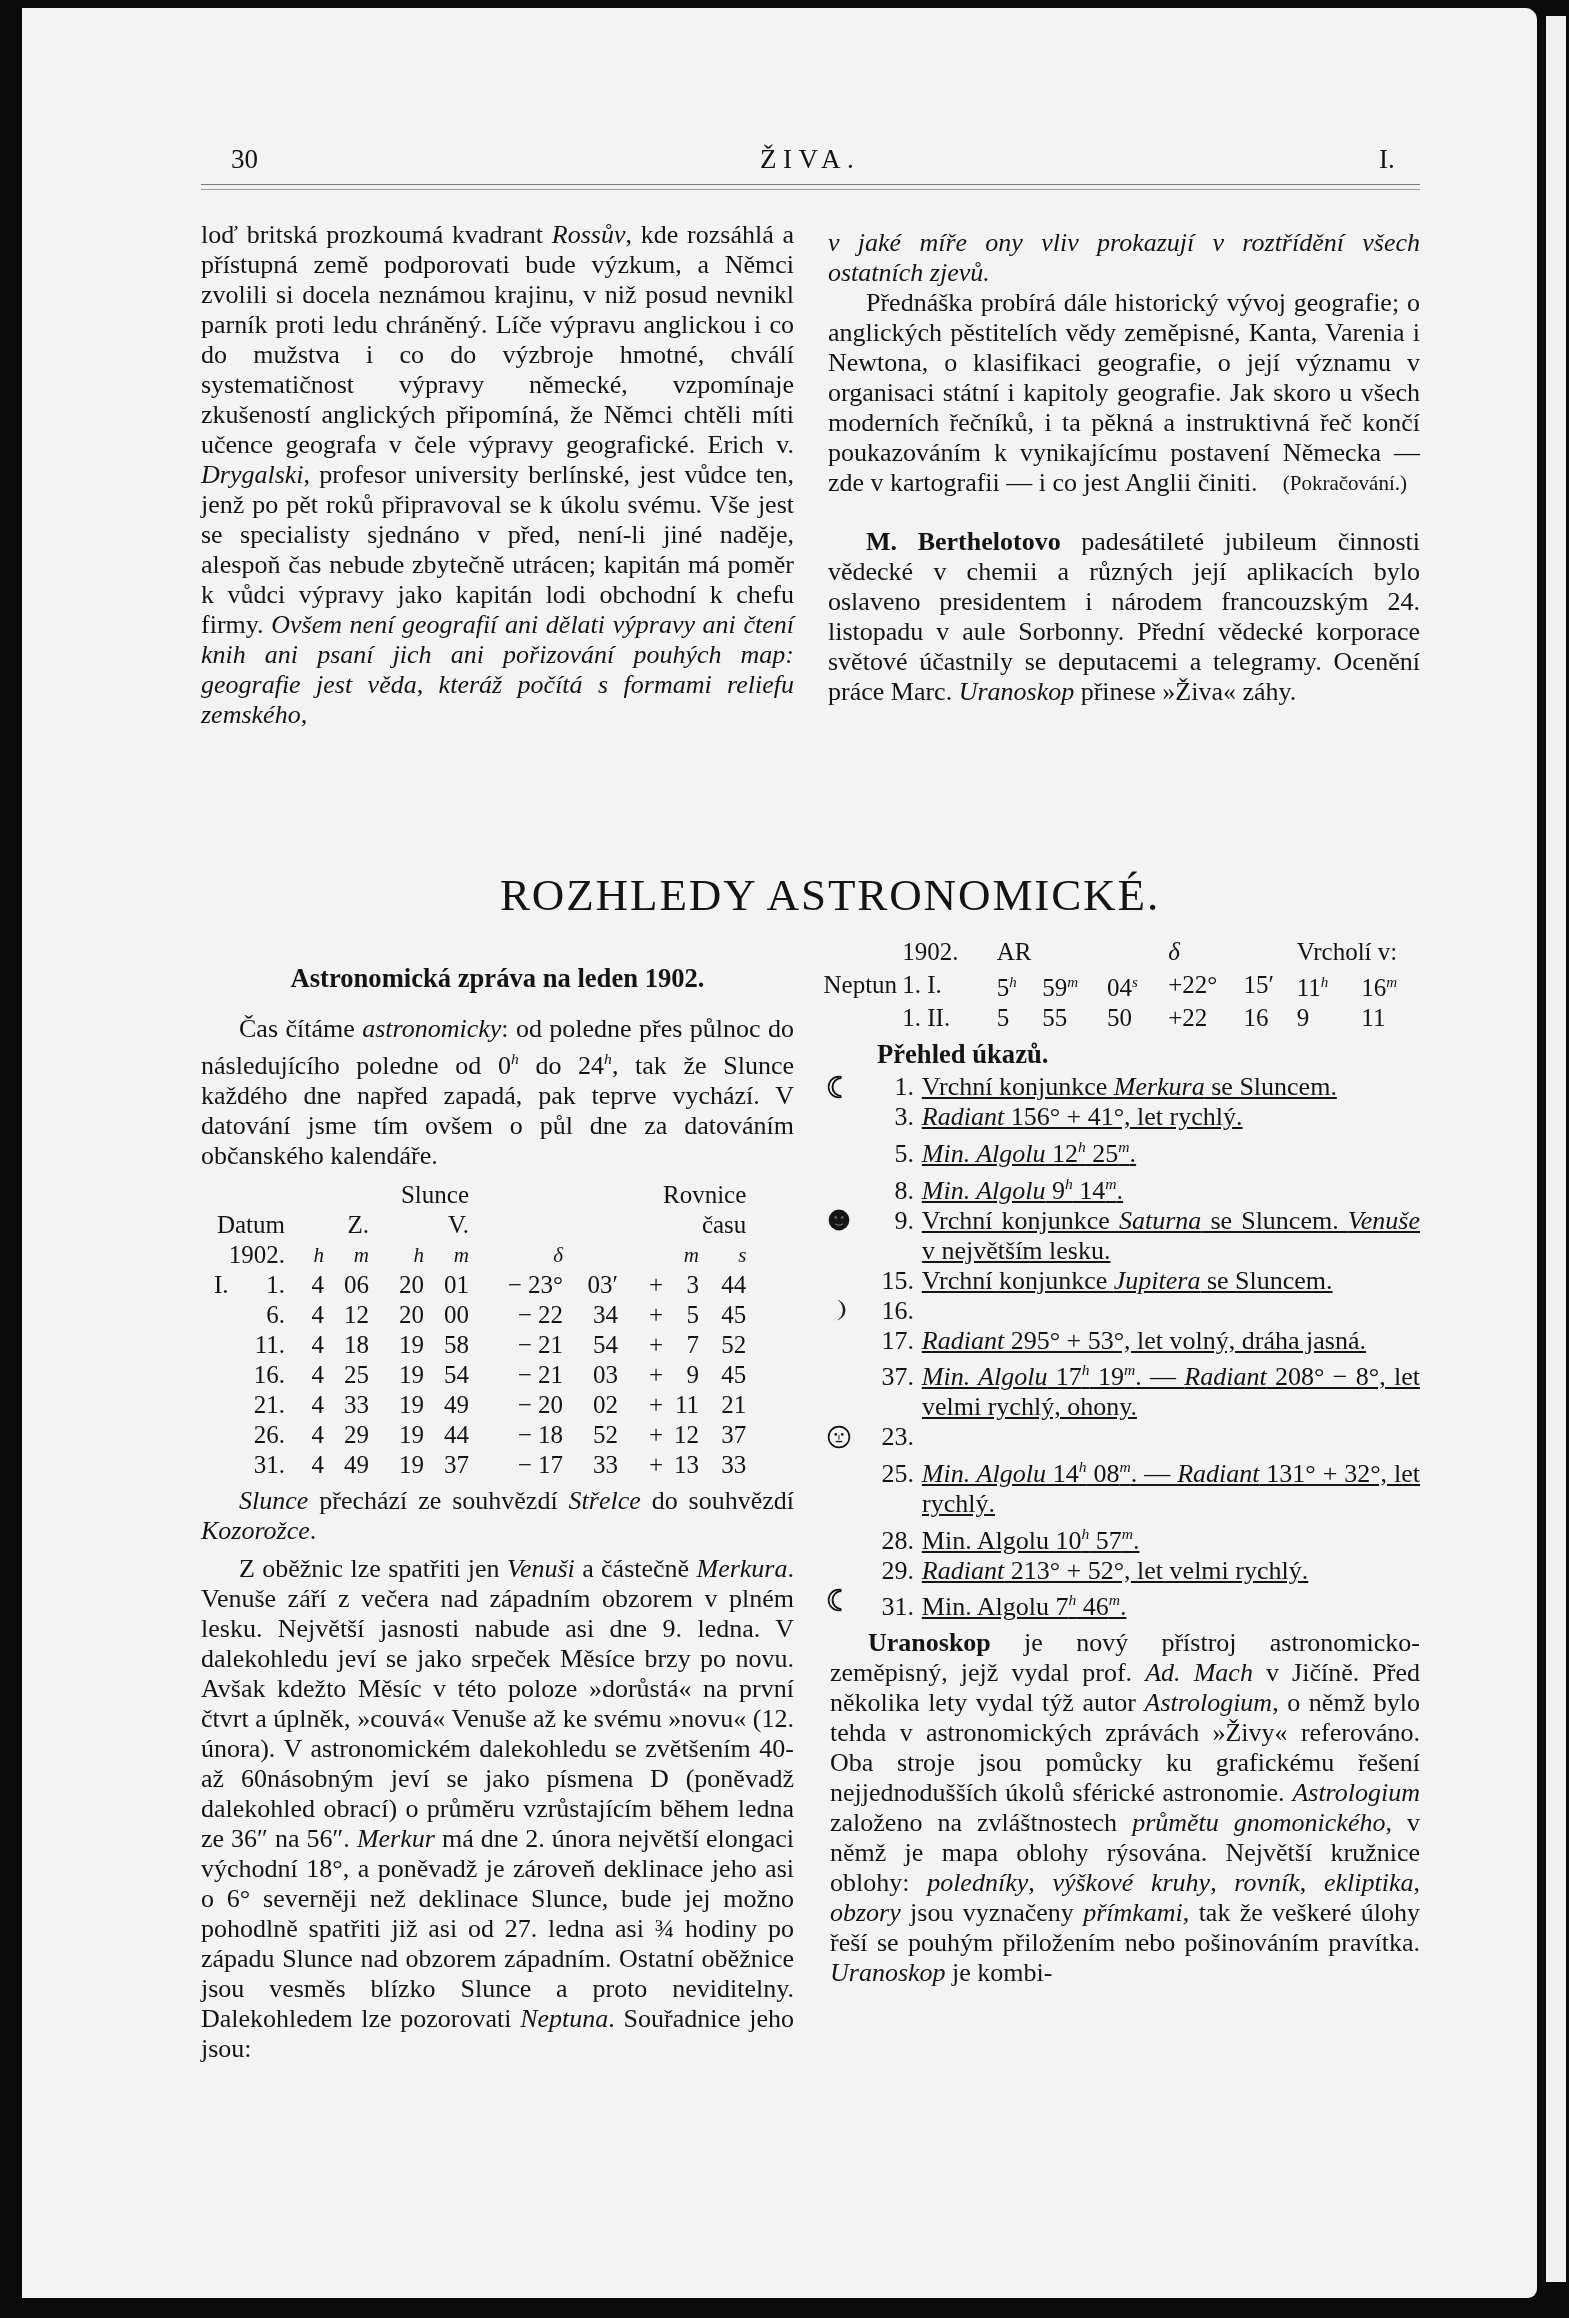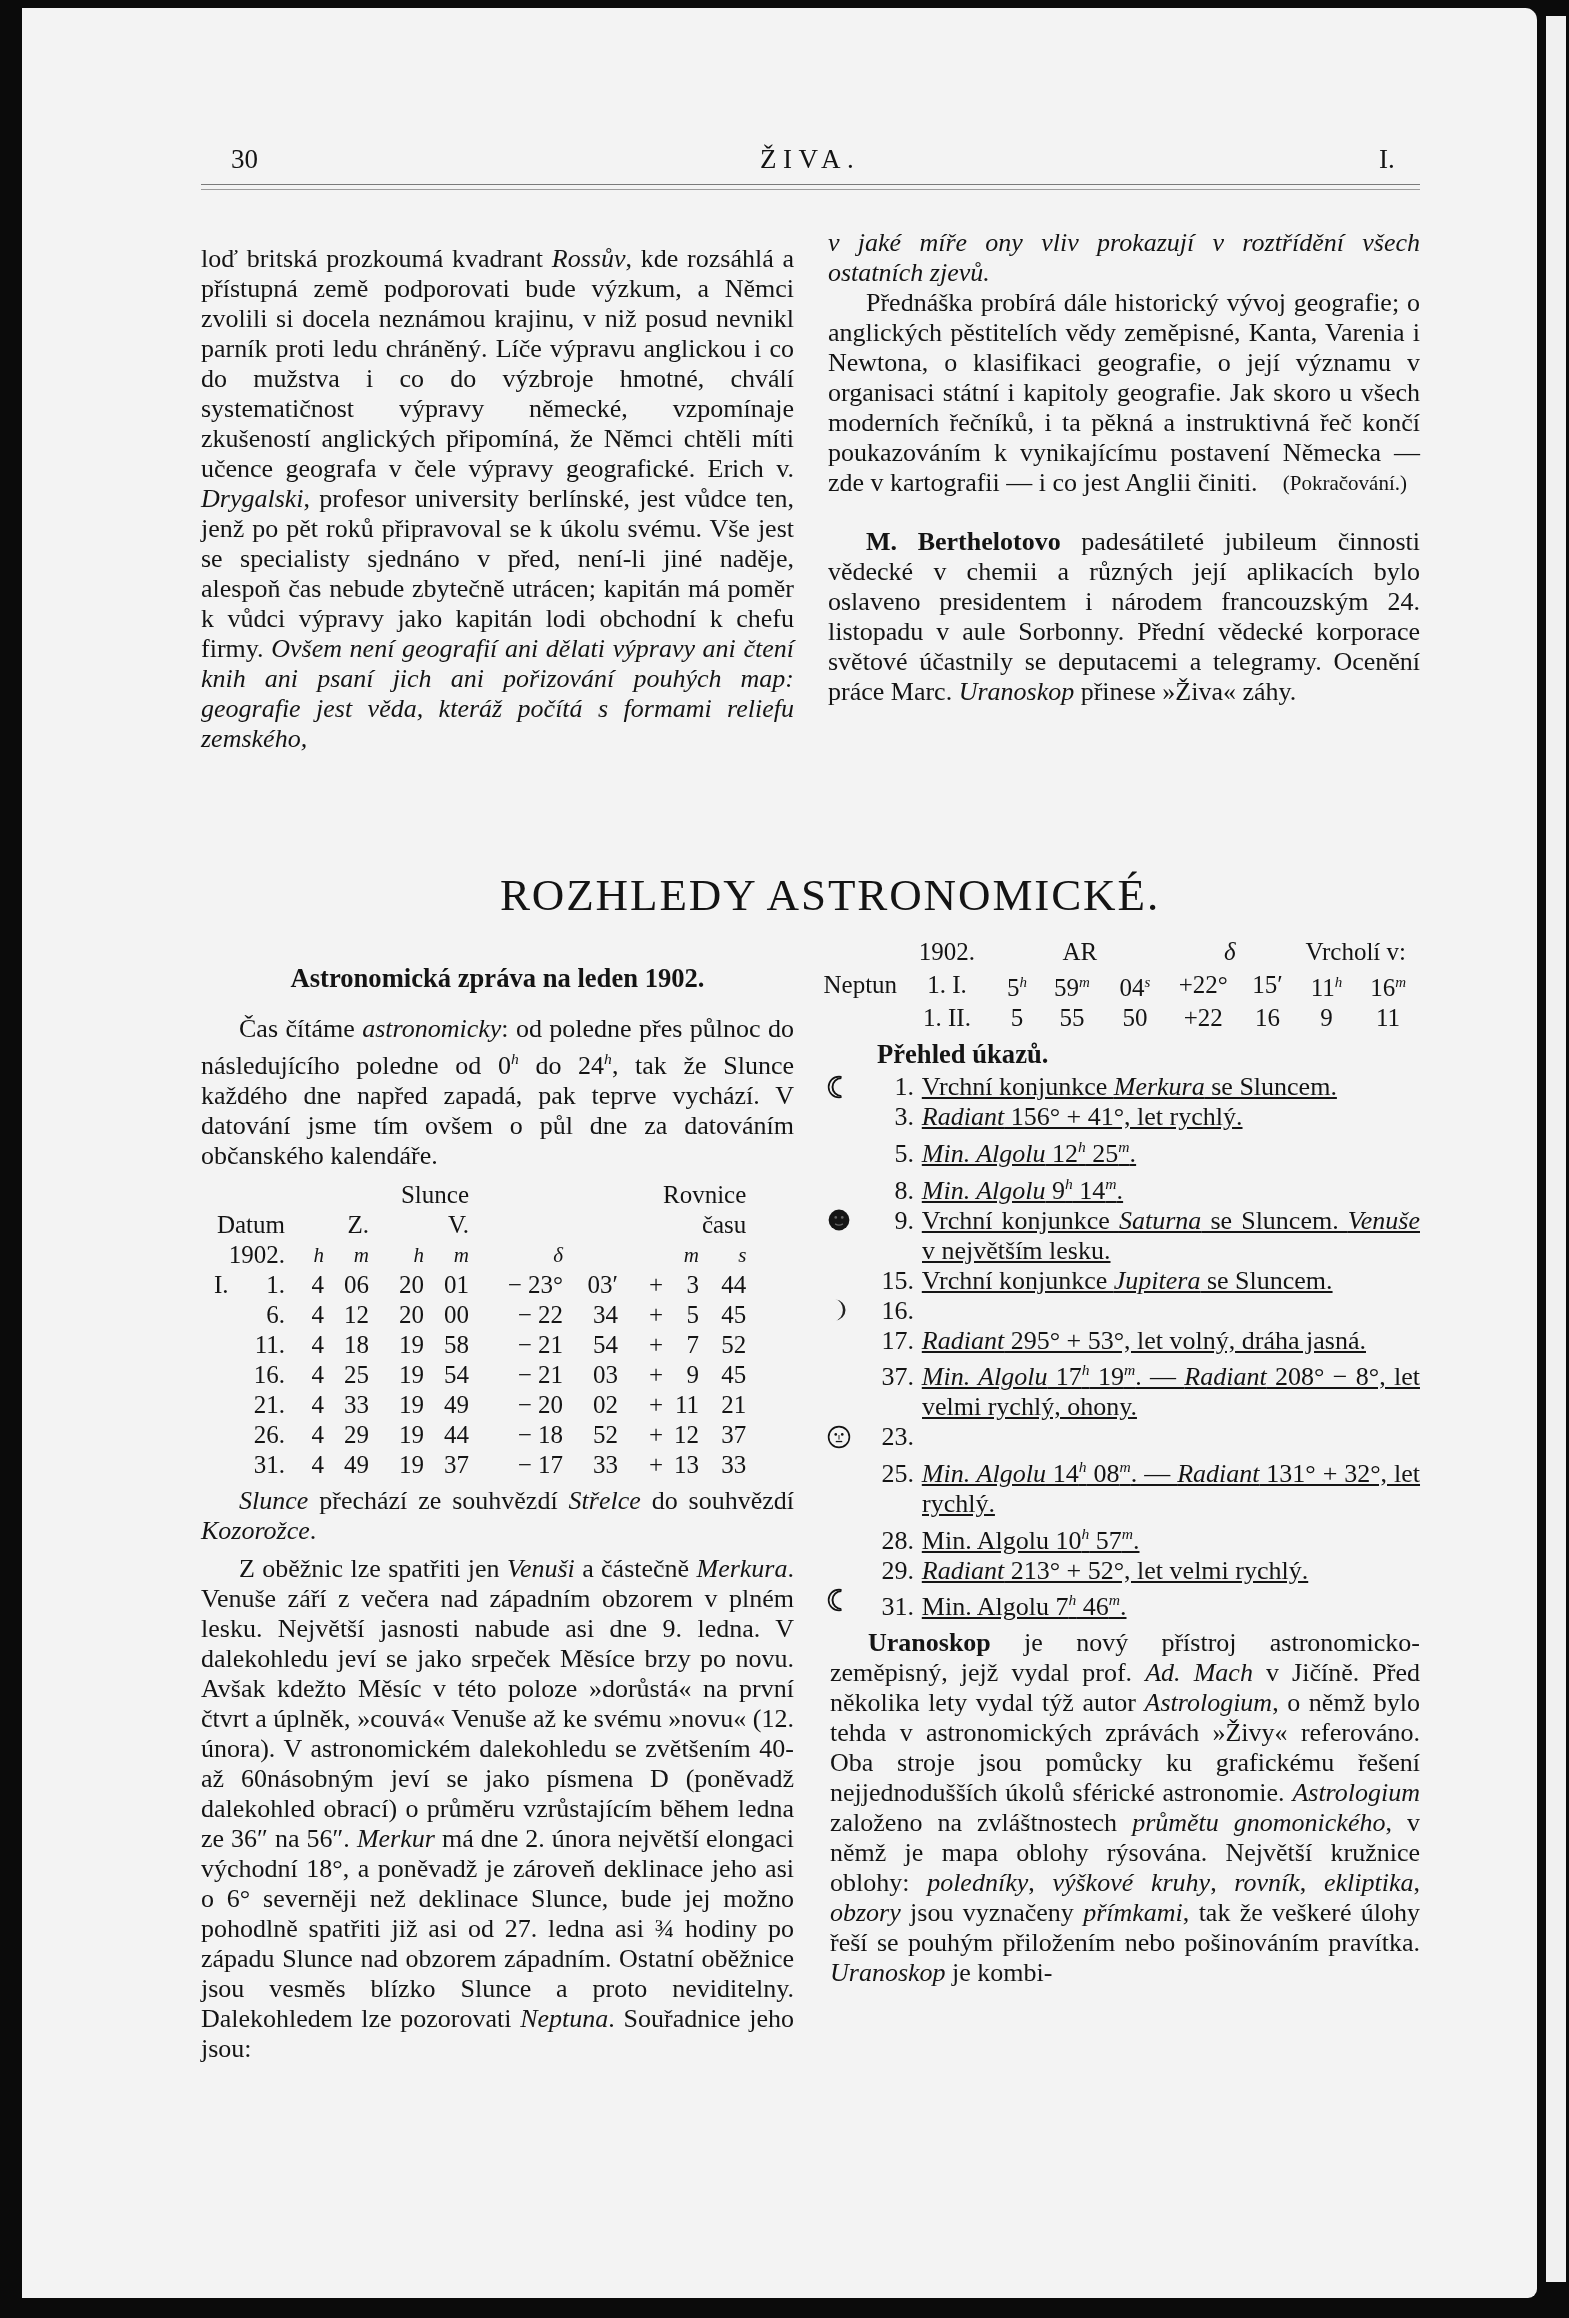--- a/index.html
+++ b/index.html
@@ -11,40 +11,40 @@
   .hdr { position:absolute; top:144px; font-size:27px; }
   .hdr-page { left:231px; }
   .hdr-title { left:760px; letter-spacing:6.5px; }
   .hdr-vol { left:1379px; }
   .rule { position:absolute; left:201px; width:1219px; top:184px; height:1.3px; background:#7a7a7a; }
   .rule.r2 { top:189px; height:1.3px; background:#9a9a9a; }
 
   .col { position:absolute; font-size:26px; line-height:30px; text-align:justify; }
   .col p { margin:0; }
   .col .ind { text-indent:38px; }
-  .col-l1 { left:201px; top:244px; width:593px; }
+  .col-l1 { left:201px; top:220px; width:593px; }
   .col-r1 { left:828px; top:228px; width:592px; }
   .col-l2 { left:201px; top:963px; width:593px; }
   .col-r2 { left:830px; top:937px; width:590px; }
   i, .it { font-style:italic; }
   b { font-weight:bold; }
   .gap { height:28.5px; }
   .cont { text-align:right; font-size:21px; padding-right:13px; margin-top:-30px !important; }
 
   .section-title { position:absolute; left:454px; top:869px; width:752px; text-align:center;
                    font-size:45px; letter-spacing:1.9px; font-weight:normal; }
   .sub-title { font-weight:bold; text-align:center; font-size:26.6px; margin:0 0 21px 0 !important; }
 
   table.t { border-collapse:collapse; font-size:25px; line-height:30px; margin:9px 0 6.5px 13px; }
   table.t td { padding:0 0 0 0; white-space:nowrap; text-align:right; }
   .th-it { font-style:italic; font-size:21px; }
   .c { text-align:center; }
 
   .neptun { border-collapse:collapse; font-size:25px; line-height:30px; margin:0 0 5.2px -6.5px; }
-  .neptun td { white-space:nowrap; padding:0 5.2px 0 0; text-align:center; }
+  .neptun td { white-space:nowrap; padding:0 5.2px 0 0; text-align:left; }
 
   .events { margin:3.9px 0 0 0;text-decoration:underline; }
   .ev { position:relative; padding-left:92px; text-indent:-49px; margin:0; }
   .ev .num { display:inline-block; width:41px; text-align:right; text-indent:0; margin-right:7.8px; }
   .ev .icon { position:absolute; left:-3.9px; top:1.3px; text-indent:0; font-size:26px; line-height:27px; }
   .moon-icon { display:inline-block; width:26px; height:26px; }
   sup { font-size:0.6em; font-style:italic; }
 </style>
 </head>
 <body>

